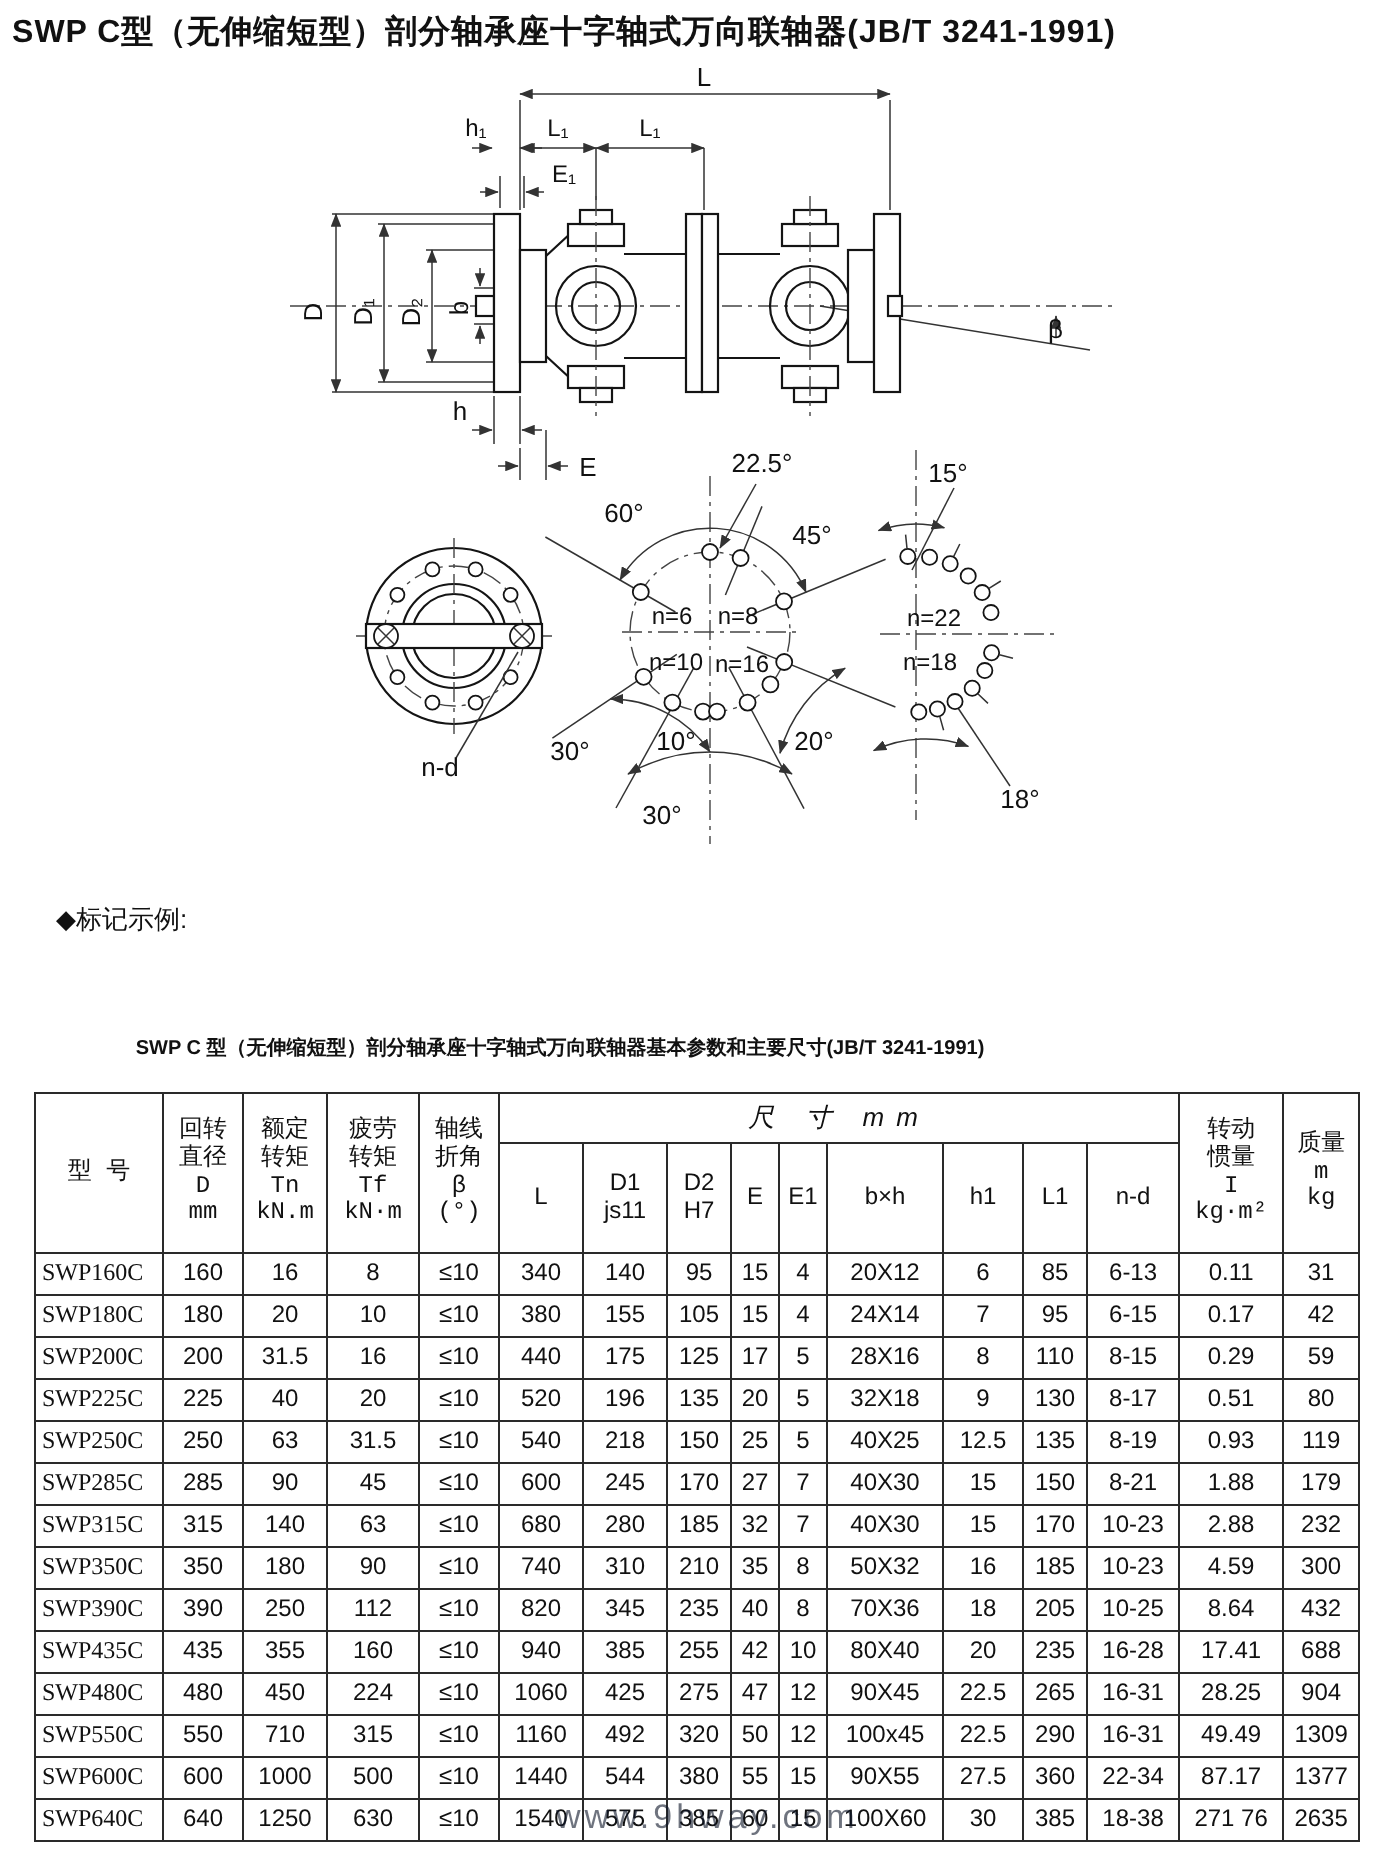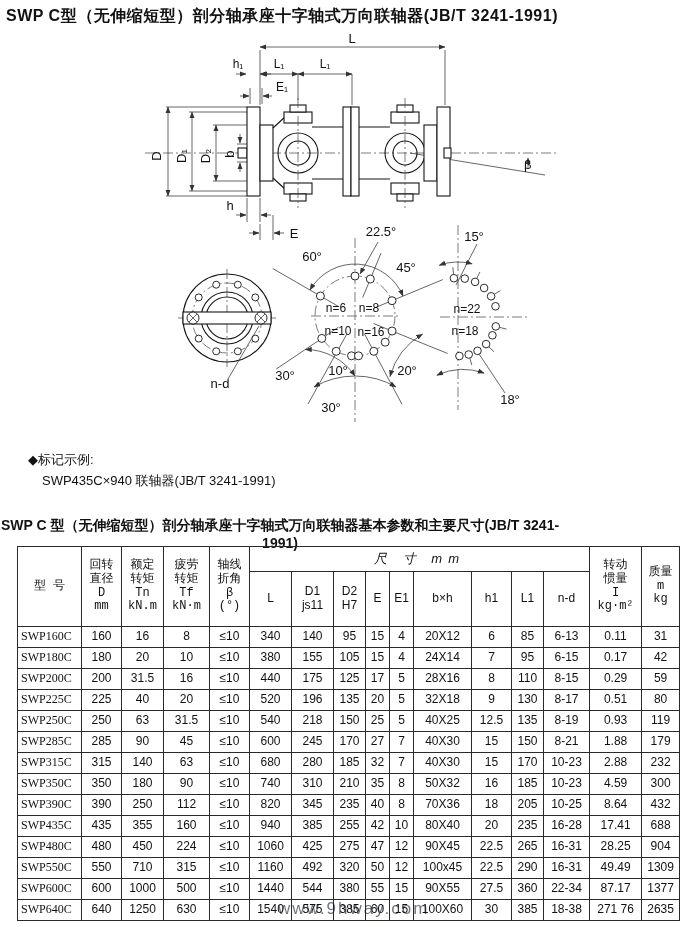--- a/index.html
+++ b/index.html
@@ -16,21 +16,21 @@
   #diagram text.sm{font-size:12px;}
   .dim{stroke:#333;stroke-width:.75;fill:none;}
   .cl{stroke:#444;stroke-width:.7;fill:none;stroke-dasharray:10 3 2 3;}
   .bodyln{stroke:#141414;stroke-width:1.1;fill:none;}
   .bodyfill{stroke:#141414;stroke-width:1.1;fill:#fff;}
   .hole{stroke:#141414;stroke-width:.9;fill:#fff;}
   .example{position:absolute;top:449px;left:28px;font-size:13px;line-height:21px;}
   .example .ind{padding-left:14px;}
   .tbl-caption{
     position:absolute;top:517px;left:0;width:560px;text-align:center;
-    font-size:14px;font-weight:bold;
+    font-size:10px;font-weight:bold;
   }
   .spec-table{
     position:absolute;top:546px;left:17px;width:656px;
     border-collapse:collapse;table-layout:fixed;
   }
   .spec-table th,.spec-table td{
     border:1px solid #2a2a2a;text-align:center;vertical-align:middle;
     font-size:12px;font-weight:normal;padding:0;line-height:1.15;
   }
   .spec-table th.multi{white-space:pre-line;font-size:12px;font-family:Liberation Mono, monospace;}
@@ -220,21 +220,20 @@
     <path class="dim" d="M453.5,244.2 L452.8,237.3 M476.8,248.3 L479.9,242 M494.5,264.2 L500.4,260.5 M499.7,297.4 L506.5,299.1 M488.9,316.9 L494,321.7 M469.9,328.3 L471.8,335.1"></path>
     <text x="474" y="211" text-anchor="middle">15°</text>
     <text class="sm" x="467" y="283" text-anchor="middle">n=22</text>
     <text class="sm" x="465" y="305" text-anchor="middle">n=18</text>
     <text x="510" y="374" text-anchor="middle">18°</text>
   </g>
 </svg>
 
 <div class="example">
   <div>◆标记示例:</div>
-  <div class="ind">SWP435C×940 联轴器(JB/T 3241-1991)</div>
 </div>
 
 <div class="tbl-caption">SWP C 型（无伸缩短型）剖分轴承座十字轴式万向联轴器基本参数和主要尺寸(JB/T 3241-1991)</div>
 
 <table class="spec-table">
   <colgroup>
     <col style="width:64px">
       <col style="width:40px">
       <col style="width:42px">
       <col style="width:46px">

